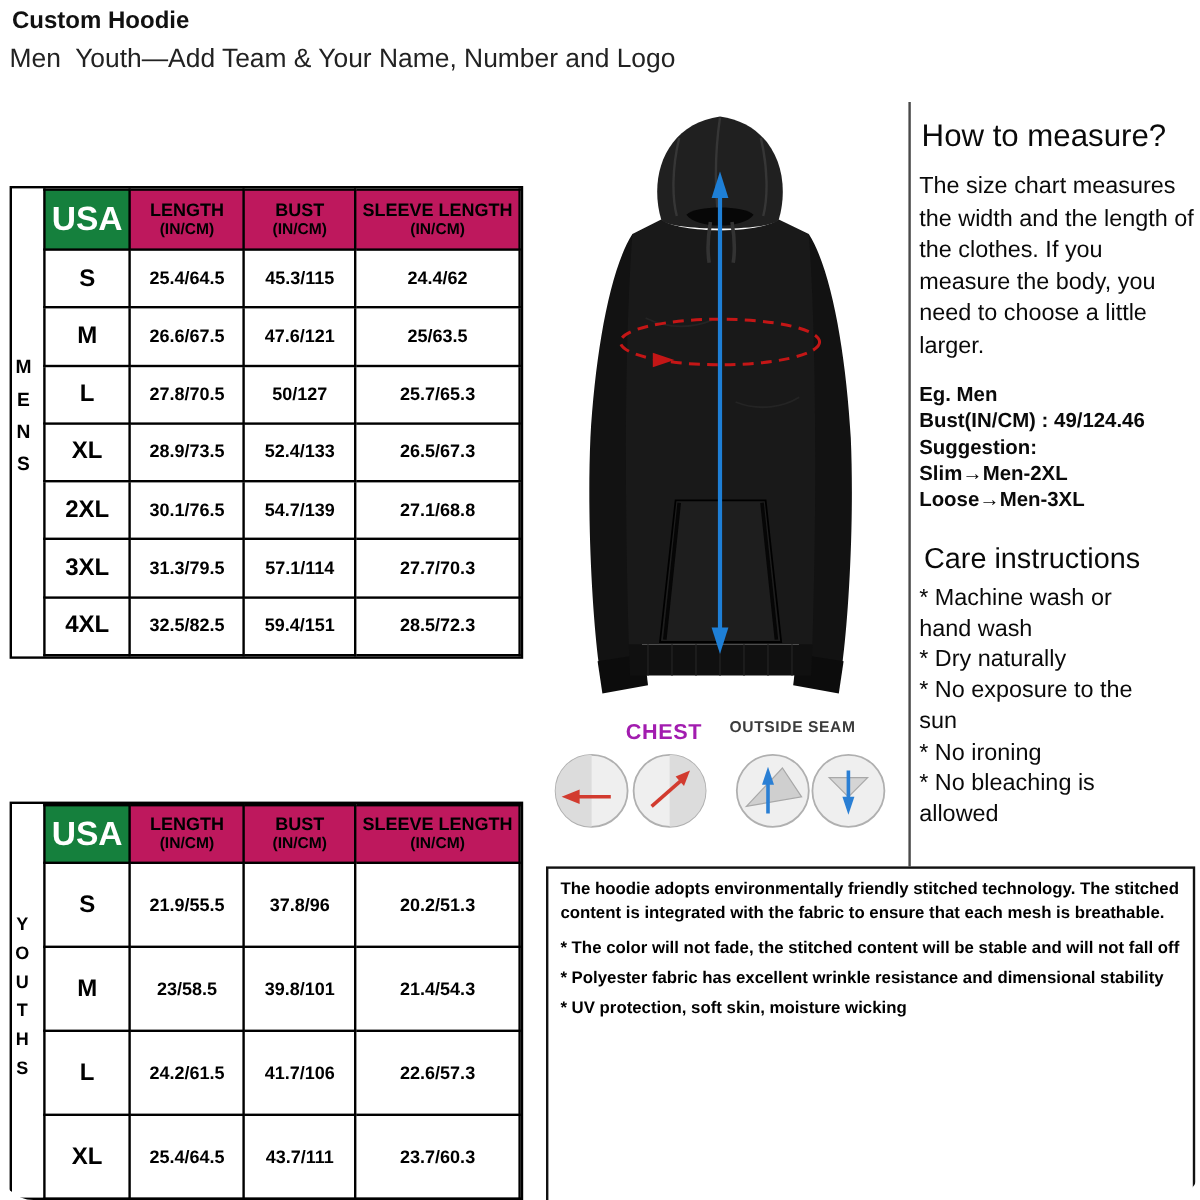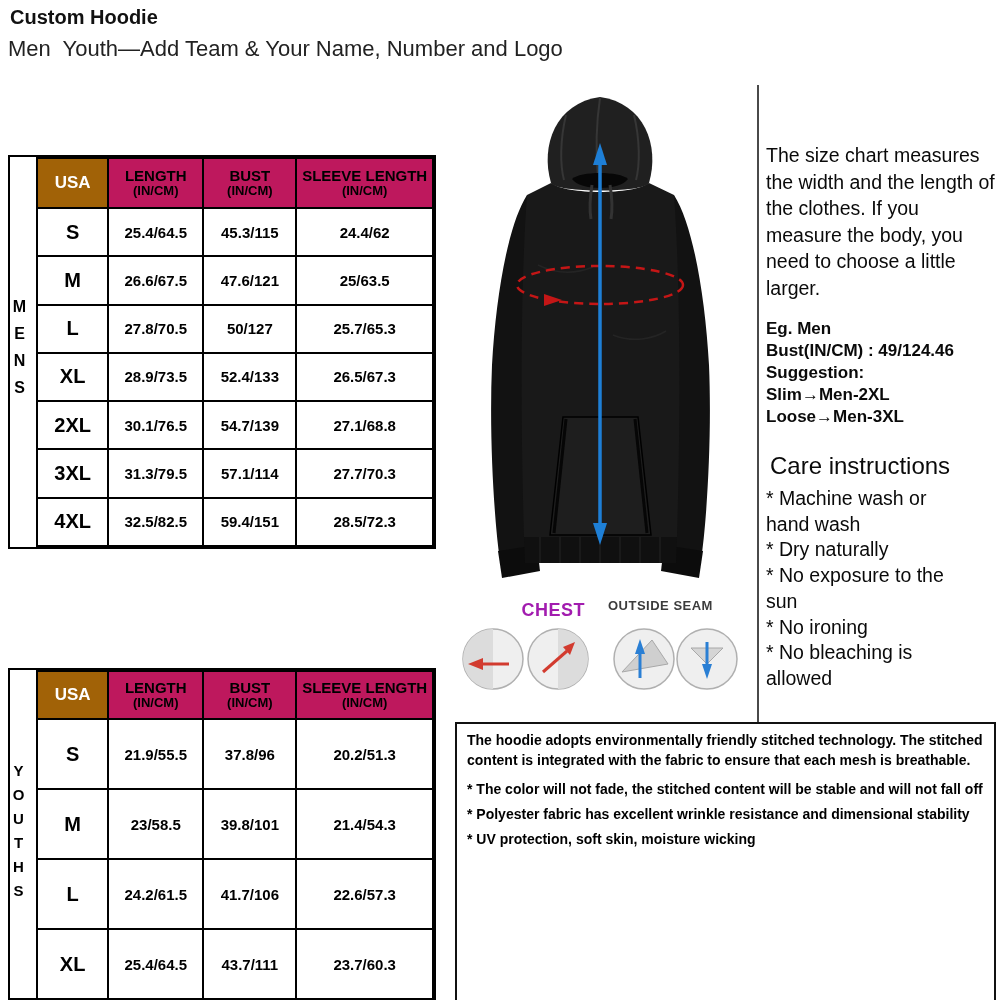--- a/index.html
+++ b/index.html
@@ -1,17 +1,17 @@
 <!DOCTYPE html>
 <html><head>
 <meta charset="utf-8">
 <style>
   html,body{margin:0;padding:0;background:#fff;}
   #page{position:relative;width:1000px;height:1000px;background:#ffffff;
-        font-family:"Liberation Sans",sans-serif;color:#000;overflow:hidden;}
+        font-family:"Liberation Sans",sans-serif;color:#000;overflow:hidden;border-radius:28px;}
   .abs{position:absolute;}
 
   
   #title{left:10px;top:6px;font-size:20px;font-weight:bold;color:#111;}
   #subtitle{left:8px;top:36px;font-size:22px;color:#222;}
 
   
   .size-table{display:flex;border:2px solid #000;background:#fff;}
   #mens-table-wrap{left:8px;top:155px;width:424px;height:390px;}
   #youth-table-wrap{left:8px;top:668px;width:424px;height:328px;}
@@ -19,21 +19,21 @@
               text-align:center;font-weight:bold;color:#000;}
   .side-label.mens{font-size:16px;letter-spacing:10px;}
   .side-label.youths{font-size:15px;letter-spacing:7px;}
   .size-table table{flex:1;border-collapse:collapse;table-layout:fixed;width:100%;height:100%;}
   .size-table th,.size-table td{border:2px solid #000;text-align:center;vertical-align:middle;padding:0;}
   col.c1{width:18%;} col.c2{width:24%;} col.c3{width:23.5%;} col.c4{width:34.5%;}
   #mens-table-wrap thead tr{height:50px;}
   #youth-table-wrap thead tr{height:48px;}
   #mens-table-wrap tbody tr{height:48px;}
   #youth-table-wrap tbody tr{height:70px;}
-  th.usa{background:#a16207;color:#fff;font-size:17px;font-weight:bold;}
+  th.usa{background:#15803d;color:#fff;font-size:28px;font-weight:bold;}
   th.colh{background:#be185d;color:#000;}
   th.colh .h1{font-size:15px;font-weight:bold;line-height:1.15;}
   th.colh .h2{font-size:13px;font-weight:bold;line-height:1.15;}
   td.size{font-size:20px;font-weight:bold;}
   td.val{font-size:15px;font-weight:bold;margin-left:48px;}
 
   
   #hoodie-svg{left:448px;top:85px;width:305px;height:510px;}
   #chest-label{left:455px;top:600px;width:130px;text-align:right;
                font-size:18px;font-weight:bold;color:#a21caf;letter-spacing:.5px;}
@@ -258,20 +258,21 @@
     <g>
       <circle cx="252" cy="39" r="30" fill="#efefef" stroke="#b0b0b0" stroke-width="1.5"></circle>
       <path d="M236,28 L268,28 L252,44 Z" fill="#d5d5d5" stroke="#a8a8a8" stroke-width="1"></path>
       <line x1="252" y1="22" x2="252" y2="46" stroke="#2a7fd4" stroke-width="3"></line>
       <polygon points="247,44 257,44 252,59" fill="#2a7fd4"></polygon>
     </g>
   </svg>
 
   <div class="abs" id="v-divider"></div>
 
+  <div class="abs" id="how-heading">How to measure?</div>
   <div class="abs" id="how-body">The size chart measures the width and the length of the clothes.  If you measure the body, you need to choose a little larger.</div>
   <div class="abs" id="example-block">
     <div>Eg. Men</div>
     <div>Bust(IN/CM) : 49/124.46</div>
     <div>Suggestion:</div>
     <div>Slim→Men-2XL</div>
     <div>Loose→Men-3XL</div>
   </div>
   <div class="abs" id="care-list">
     <div class="care-item">* Machine wash or hand wash</div>

